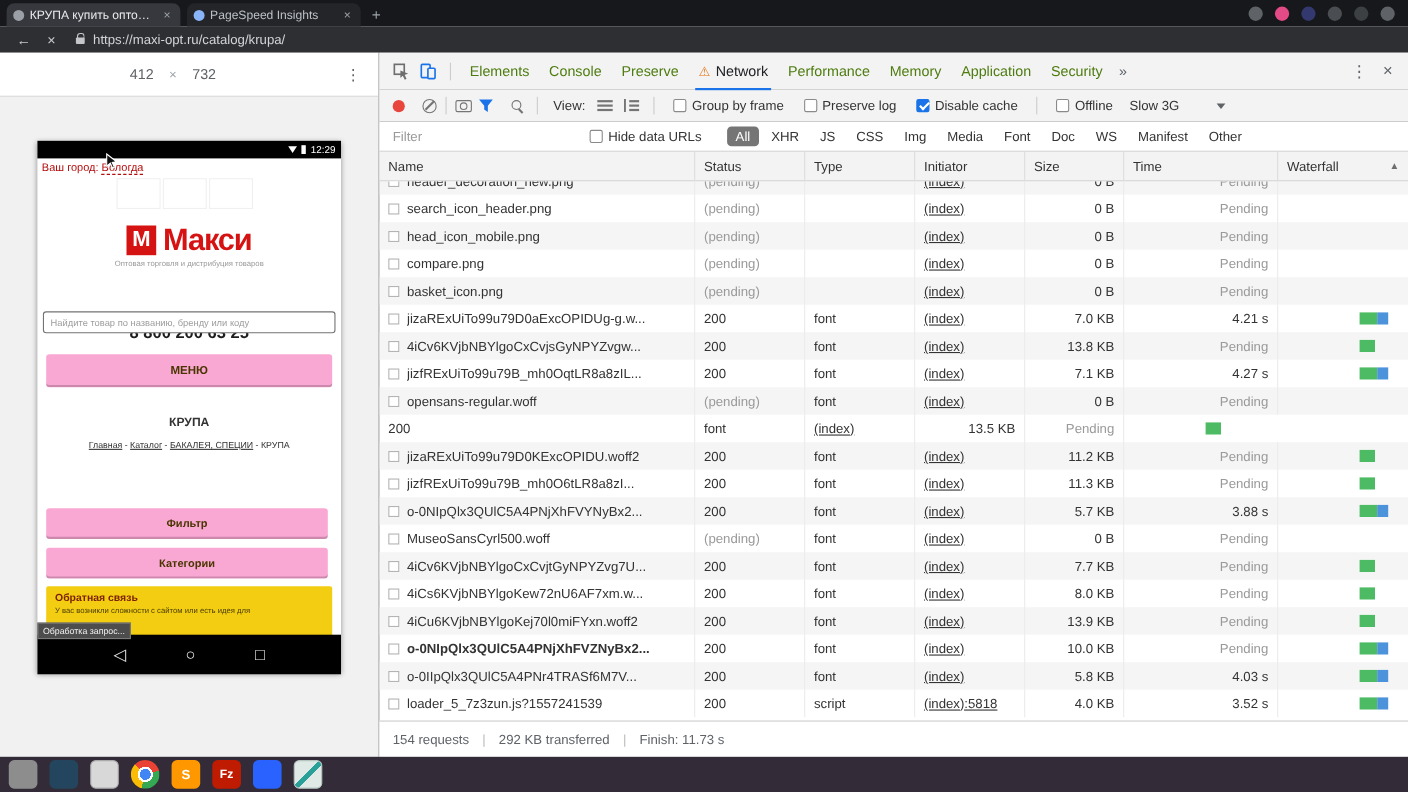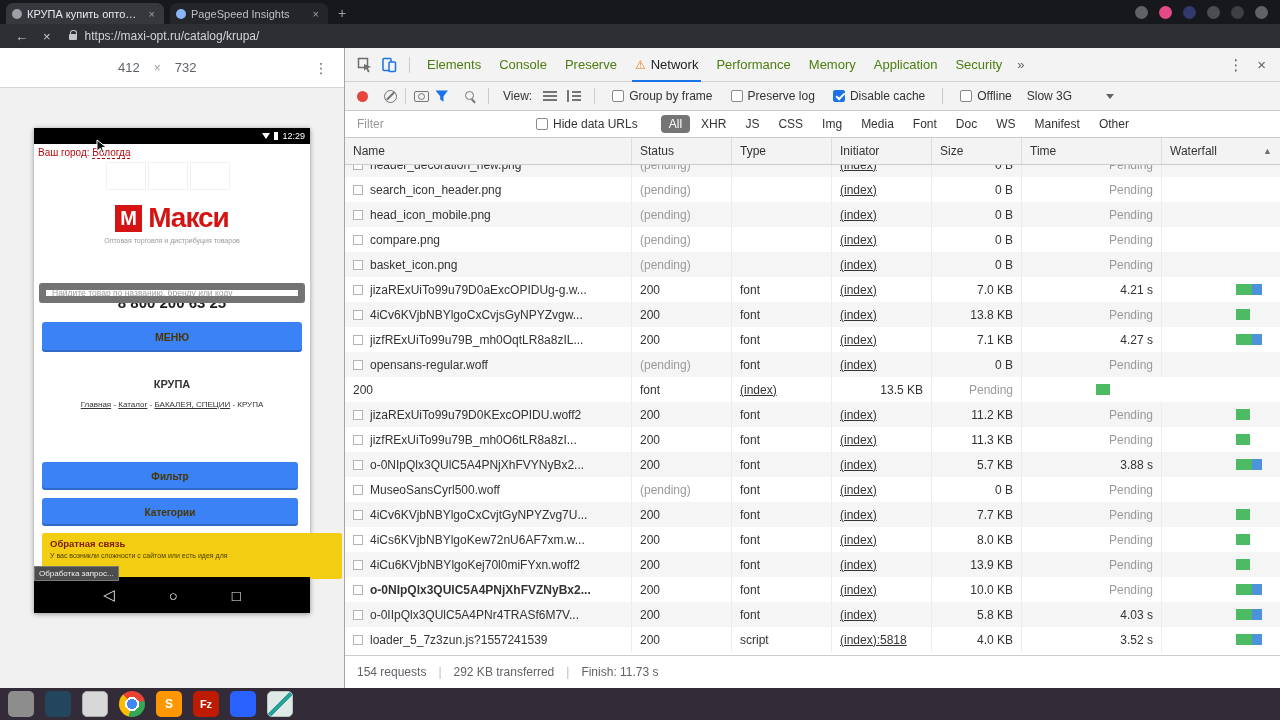--- a/index.html
+++ b/index.html
@@ -41,31 +41,31 @@
   .d-city { position:absolute; top:19px; left:4px; font-size:10px; color:#b50d0d; }
   .d-city .city-val { border-bottom:1px dashed #b50d0d; }
   .d-cursor { position:absolute; top:11px; left:62px; z-index:3; }
   .d-skel { position:absolute; top:34px; left:72px; display:flex; gap:2px; }
   .d-skel div { width:40px; height:28px; border:1px solid #f0f0f0; }
   .d-logo { position:absolute; top:74px; left:0; width:100%; display:flex; justify-content:center; align-items:center; gap:6px; }
   .logo-m { width:27px; height:27px; background:#d61313; color:#fff; font-weight:bold; font-size:20px; display:flex; align-items:center; justify-content:center; }
   .logo-text { color:#d61313; font-size:28px; font-weight:bold; letter-spacing:-1px; }
   .d-tagline { position:absolute; top:109px; width:100%; text-align:center; font-size:7px; color:#999; }
   .d-phone { position:absolute; top:121px; width:100%; text-align:center; font-size:15px; font-weight:bold; color:#1d1d1d;margin-top:45px; }
-  .d-search { position:absolute; top:155px; left:5px; width:266px; height:20px; border:7px solid #737373; border-radius:3px; font-size:8.5px; padding:0 6px; color:#333; background:#fff; outline:none; font-family:"Liberation Sans", sans-serif; }
+  .d-search { position:absolute; top:155px; left:5px; width:266px; height:20px; border:1px solid #737373; border-radius:3px; font-size:8.5px; padding:0 6px; color:#333; background:#fff; outline:none; font-family:"Liberation Sans", sans-serif; }
   .d-search::placeholder { color:#9d9d9d; }
-  .ybtn { position:absolute; background:#3b82f6; border-radius:3px; display:flex; align-items:center; justify-content:center; font-weight:bold; color:#4a3500; box-shadow:inset 0 -2px 0 rgba(0,0,0,.18); }
+  .ybtn { position:absolute; background:#f9a8d4; border-radius:3px; display:flex; align-items:center; justify-content:center; font-weight:bold; color:#4a3500; box-shadow:inset 0 -2px 0 rgba(0,0,0,.18); }
   .d-menu  { top:194px; left:8px; width:260px; height:30px; font-size:10.5px; }
   .d-filter{ top:334px; left:8px; width:256px; height:28px; font-size:10px; }
   .d-cat   { top:370px; left:8px; width:256px; height:28px; font-size:10px; }
   .d-title { position:absolute; top:250px; width:100%; text-align:center; font-weight:bold; font-size:11px; color:#333; }
   .d-crumbs { position:absolute; top:272px; width:100%; text-align:center; font-size:8px; color:#333; }
   .d-crumbs .crumb { text-decoration:underline; }
   .d-crumbs .crumb.last { text-decoration:none; }
-  .d-feedback { position:absolute; top:405px; left:8px; width:300px; height:46px; background:#f2cd11; border-radius:2px; padding:5px 8px; }
+  .d-feedback { position:absolute; top:405px; left:8px; width:260px; height:46px; background:#f2cd11; border-radius:2px; padding:5px 8px; }
   .fb-title { font-size:9.5px; font-weight:bold; color:#7d2000; }
   .fb-text { font-size:7px; color:#4a3c00; margin-top:3px; }
   .d-tooltip { position:absolute; left:0; top:438px; background:#4d4d4d; border:1px solid #7a7a7a; color:#f0f0f0; font-size:8px; padding:2px 4px; z-index:5; white-space:nowrap; }
   .d-nav { position:absolute; bottom:0; left:0; width:100%; height:36px; background:#000; display:flex; align-items:center; justify-content:center; gap:54px; color:#e8e8e8; font-size:15px; }
 
   
   .devtools { position:absolute; left:344px; top:48px; width:936px; height:640px; background:#fff; border-left:1px solid #a5a5a5; font-size:12px; color:#333; }
   .dt-tabbar { height:34px; display:flex; align-items:center; background:#f3f3f3; border-bottom:1px solid #d0d0d0; padding-left:8px; }
   .dt-tab { padding:0 9px; height:34px; color:#4d7c0f; font-size:13px; position:relative; display:flex; align-items:center; gap:5px; }
   .dt-tab.active { color:#202124; }

